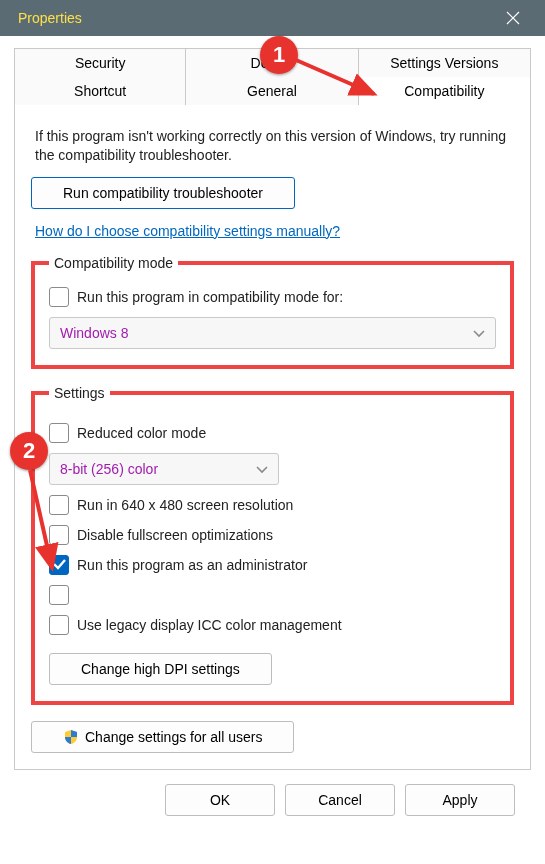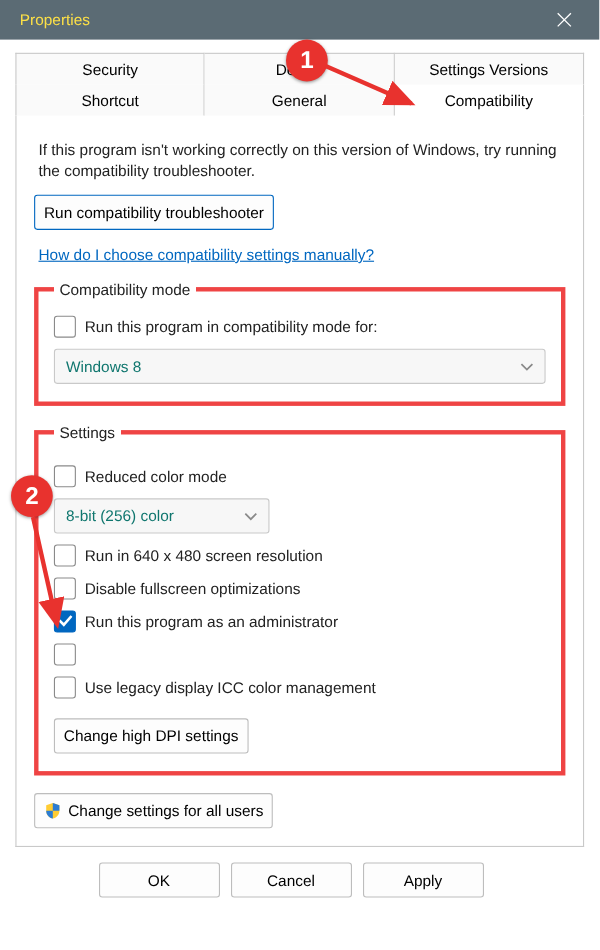--- a/index.html
+++ b/index.html
@@ -9,34 +9,34 @@
   .titlebar .close { width: 40px; height: 36px; display: flex; align-items: center; justify-content: center; cursor: pointer; }
   .titlebar .close svg { stroke: #fff; stroke-width: 1.2; }
   .sheet { padding: 12px 14px 0 14px; }
   .tabs { display: grid; grid-template-columns: 1fr 1fr 1fr; }
   .tab { border: 1px solid #c9c9c9; border-bottom: none; padding: 6px 0; text-align: center; font-size: 14px; background: #fafafa; cursor: pointer; }
   .tab + .tab { border-left: none; }
   .tab.row2 { border-top: none; }
   .tab.active { background: #fff; font-weight: 400; position: relative; }
   .content { border: 1px solid #c9c9c9; border-top: none; padding: 18px 16px 16px 16px; font-size: 14px; color: #222; }
   .intro { margin: 4px 4px 12px 4px; line-height: 1.35; }
-  .btn { border: 1px solid #bdbdbd; background: #fdfdfd; padding: 7px 8px; font-size: 14px; border-radius: 3px; cursor: pointer; display: inline-flex; align-items: center; gap: 6px; }
+  .btn { border: 1px solid #bdbdbd; background: #fdfdfd; padding: 7px 31px; font-size: 14px; border-radius: 3px; cursor: pointer; display: inline-flex; align-items: center; gap: 6px; }
   .btn.highlight { border: 1.5px solid #0067c0; }
   .link { color: #0067c0; text-decoration: underline; display: inline-block; margin: 14px 4px 16px 4px; cursor: pointer; }
   fieldset { border: 4px solid #ef4444; margin: 0 0 16px 0; padding: 12px 14px 16px 14px; }
   legend { padding: 0 5px; font-size: 14px; }
   .chk-row { display: flex; align-items: center; gap: 8px; margin: 4px 0; }
   .chkbox { width: 20px; height: 20px; border: 1.5px solid #8a8a8a; border-radius: 3px; display: inline-flex; align-items: center; justify-content: center; cursor: pointer; flex-shrink: 0; }
   .chkbox.checked { background: #0067c0; border-color: #0067c0; }
   .chkbox.checked svg { stroke: #fff; stroke-width: 2.4; }
-  .select { border: 1px solid #c9c9c9; background: #f7f7f7; padding: 7px 10px; color: #0f766e; display: flex; align-items: center; justify-content: space-between; border-radius: 3px; margin-top: 10px; cursor: default; }
-  .select.small { width: 196px; }
+  .select { border: 1px solid #c9c9c9; background: #f7f7f7; padding: 7px 10px; color: #a21caf; display: flex; align-items: center; justify-content: space-between; border-radius: 3px; margin-top: 10px; cursor: default; }
+  .select.small { width: 230px; }
   .select .chev svg { stroke: #8a8a8a; stroke-width: 1.6; }
   .settings-group .chk-row { margin: 10px 0; }
-  .bottom-bar { display: flex; justify-content: center; gap: 10px; padding: 14px 16px 18px 0; }
+  .bottom-bar { display: flex; justify-content: flex-end; gap: 10px; padding: 14px 16px 18px 0; }
   .bottom-bar .btn { width: 110px; justify-content: center; }
   .shield { width: 16px; height: 16px; }
   .annot { position: absolute; width: 38px; height: 38px; border-radius: 50%; background: #e8322e; color: #fff; font-weight: 700; font-size: 22px; display: flex; align-items: center; justify-content: center; box-shadow: 0 1px 3px rgba(0,0,0,.4); pointer-events: none; }
   .arrow { position: absolute; pointer-events: none; }
 </style>
 </head>
 <body>
 
 <div class="titlebar">
   <span>Properties</span>

